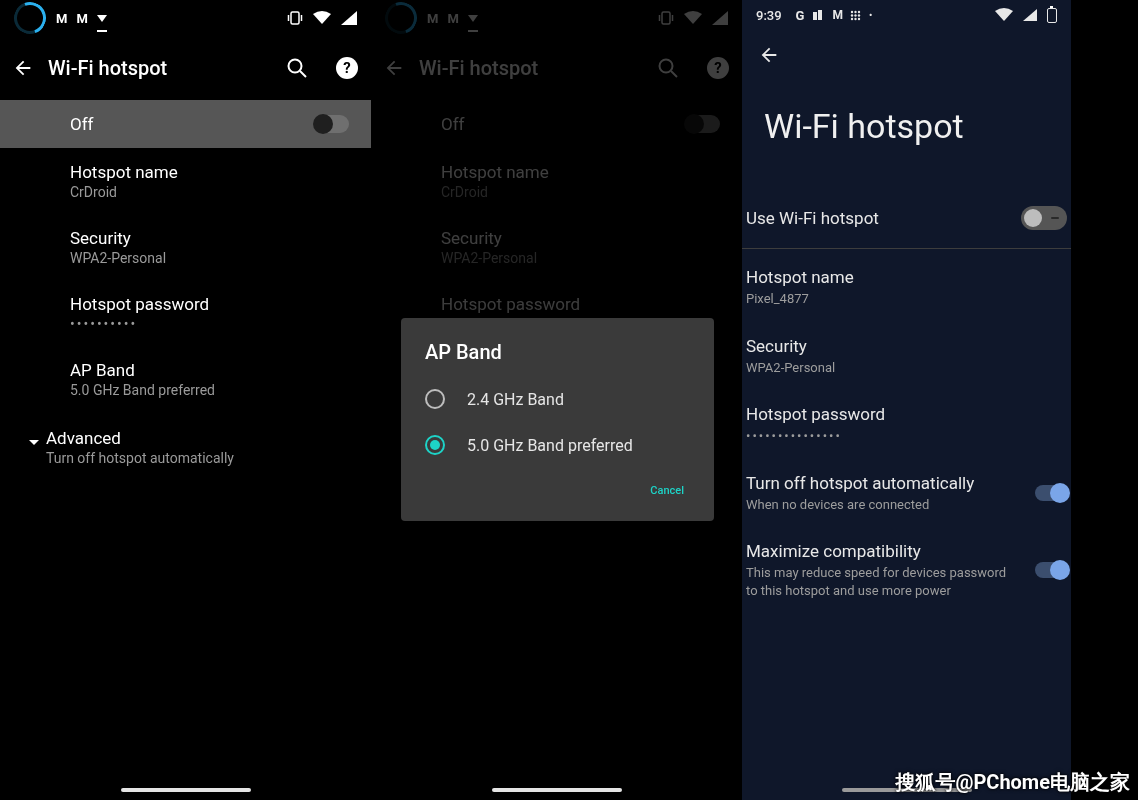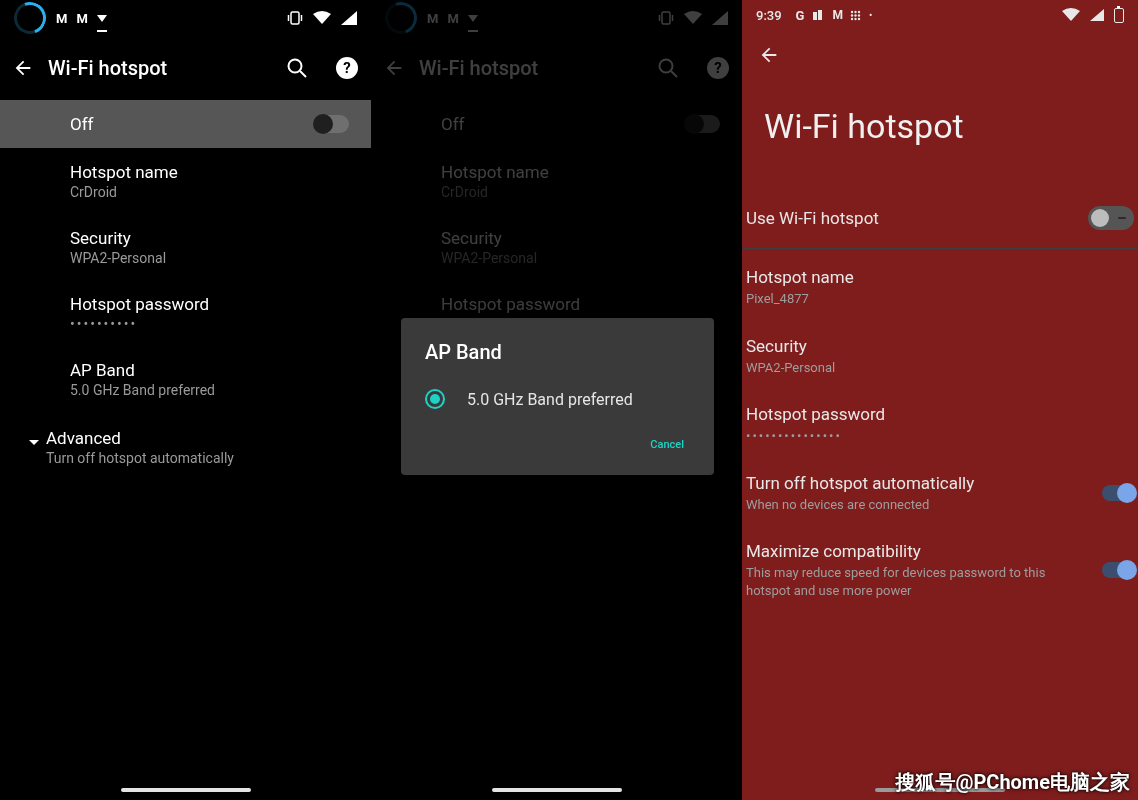--- a/index.html
+++ b/index.html
@@ -1,19 +1,19 @@
 <!DOCTYPE html>
 <html><head>
 <meta charset="utf-8">
 <style>
   html,body{margin:0;padding:0;background:#fff;font-family:Roboto,-apple-system,BlinkMacSystemFont,"Segoe UI",Arial,sans-serif;-webkit-font-smoothing:antialiased}
   .canvas{width:1138px;height:800px;position:relative;display:flex;background:#000}
   .phone{position:relative;height:100%;flex:0 0 auto;overflow:hidden}
   .p1,.p2{width:371px;background:#000;color:#fff}
-  .p3{width:396px;background:#7f1d1d;color:#e8e8e8}
+  .p3{width:329px;background:#0f172a;color:#e8e8e8}
   
   .statusbar{height:36px;display:flex;align-items:center;justify-content:space-between;padding:0 14px;font-size:14px}
   .sb-left,.sb-right{display:flex;align-items:center;gap:10px}
   .spinner{width:26px;height:26px;border:3px solid rgba(42,167,222,.25);border-top-color:#2bb0ee;border-right-color:#2bb0ee;border-radius:50%;transform:rotate(25deg)}
   .ico{display:inline-flex;align-items:center;justify-content:center}
   .gmail{font-size:13px;font-weight:700;letter-spacing:-1px}
   .dl{width:0;height:0;border-left:5px solid transparent;border-right:5px solid transparent;border-top:7px solid #fff;position:relative}
   .dl::after{content:"";position:absolute;width:10px;height:2px;background:#fff;left:-5px;top:8px}
   
   .appbar{height:64px;display:flex;align-items:center;padding:0 12px;gap:14px}
@@ -221,20 +221,24 @@
       <div class="sub">WPA2-Personal</div>
     </div>
     <div class="section" style="padding-bottom:0">
       <div class="label">Hotspot password</div>
     </div>
     <div class="scrim"></div>
 
     <div class="dialog">
       <div class="dlg-title">AP Band</div>
       <div class="radio-row">
+        <div class="radio"></div>
+        <div class="opt">2.4 GHz Band</div>
+      </div>
+      <div class="radio-row">
         <div class="radio sel"></div>
         <div class="opt">5.0 GHz Band preferred</div>
       </div>
       <div class="dlg-actions">
         <div class="btn">Cancel</div>
       </div>
     </div>
     <div class="navpill"></div>
   </div>
 

